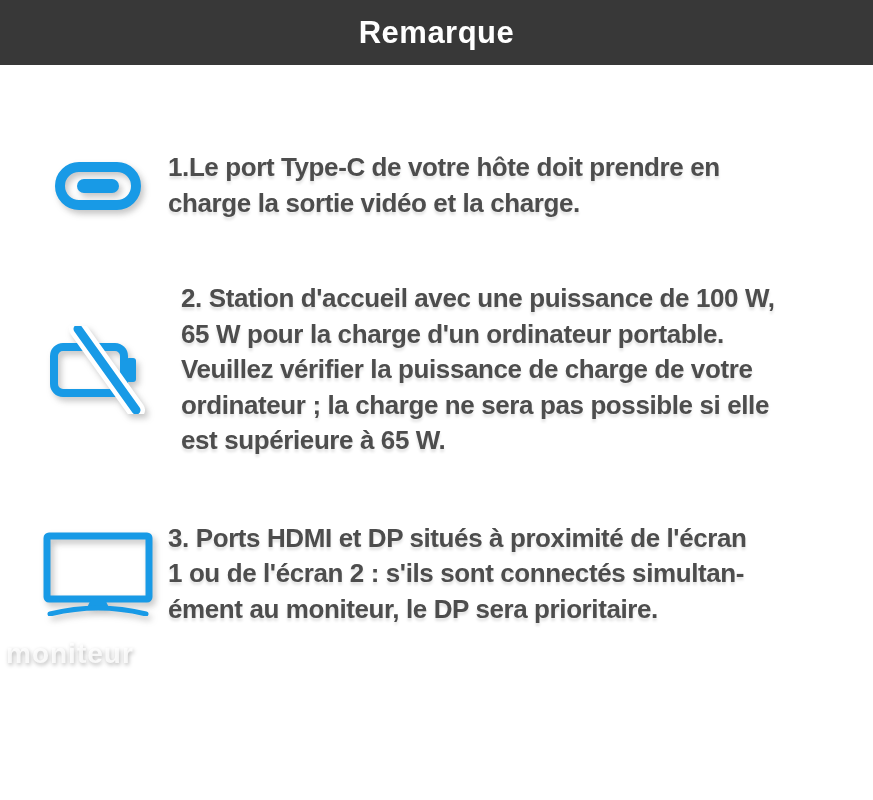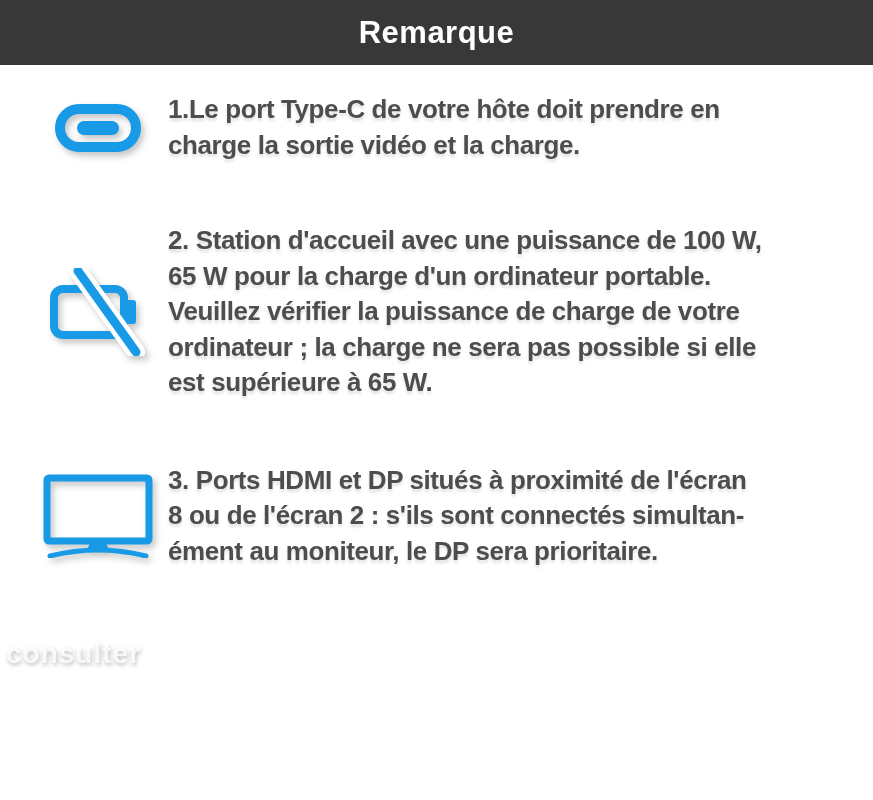--- a/index.html
+++ b/index.html
@@ -15,28 +15,28 @@
     background:#383838;
     display:flex; align-items:center; justify-content:center;
   }
   .header .title {
     color:#ffffff;
     font-size:31px;
     font-weight:bold;
     letter-spacing:0.5px;
   }
   .content {
-    padding-top:27px;
+    padding-top:85px;
   }
   .item {
     display:flex;
     align-items:center;
   }
   .item-1 { margin-bottom:60px; }
-  .item-2 { margin-bottom:62px; }
+  .item-2 { margin-bottom:62px;gap:13px; }
   .item-3 { margin-bottom:62px; }
   .icon-cell {
     flex:0 0 168px;
     width:168px;
     display:flex;
     justify-content:center;
     box-sizing:border-box;
     padding-left:28px;
   }
   .icon-cell svg {
@@ -105,22 +105,22 @@
 
     <section class="item item-3">
       <div class="icon-cell">
         <svg width="110" height="84" viewBox="0 0 110 84">
           <rect x="4" y="4" width="102" height="63" rx="2" fill="none" stroke="#189ae6" stroke-width="7"></rect>
           <polygon points="48,67 62,67 66,76 44,76" fill="#189ae6"></polygon>
           <path d="M7 82 Q55 70 103 82" fill="none" stroke="#189ae6" stroke-width="5" stroke-linecap="round"></path>
         </svg>
       </div>
       <p class="note-text">3. Ports HDMI et DP situés à proximité de l'écran
-8 ou de l'écran 2 : s'ils sont connectés simultan-
+1 ou de l'écran 2 : s'ils sont connectés simultan-
 ément au moniteur, le DP sera prioritaire.</p>
     </section>
 
 
   </main>
 
-  <div class="watermark">consulter</div>
+  <div class="watermark">moniteur</div>
 
 </div>
 
 </body></html>

